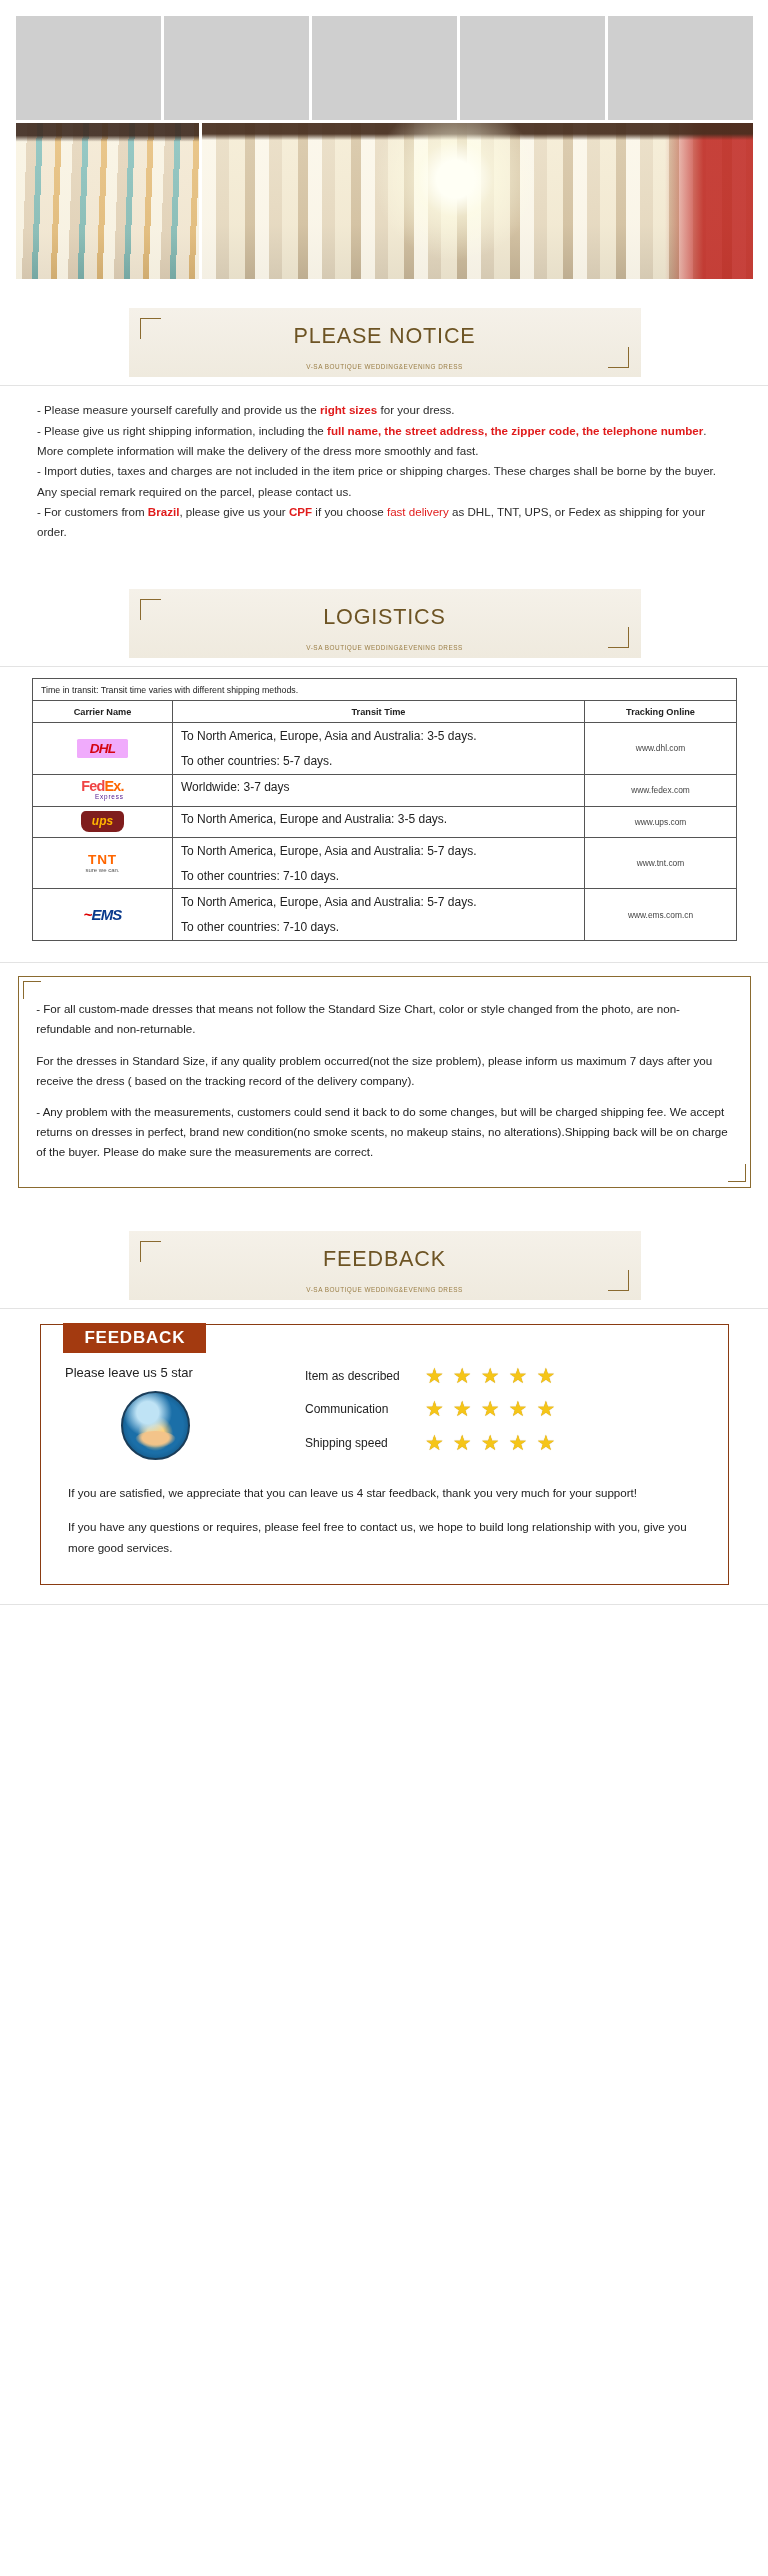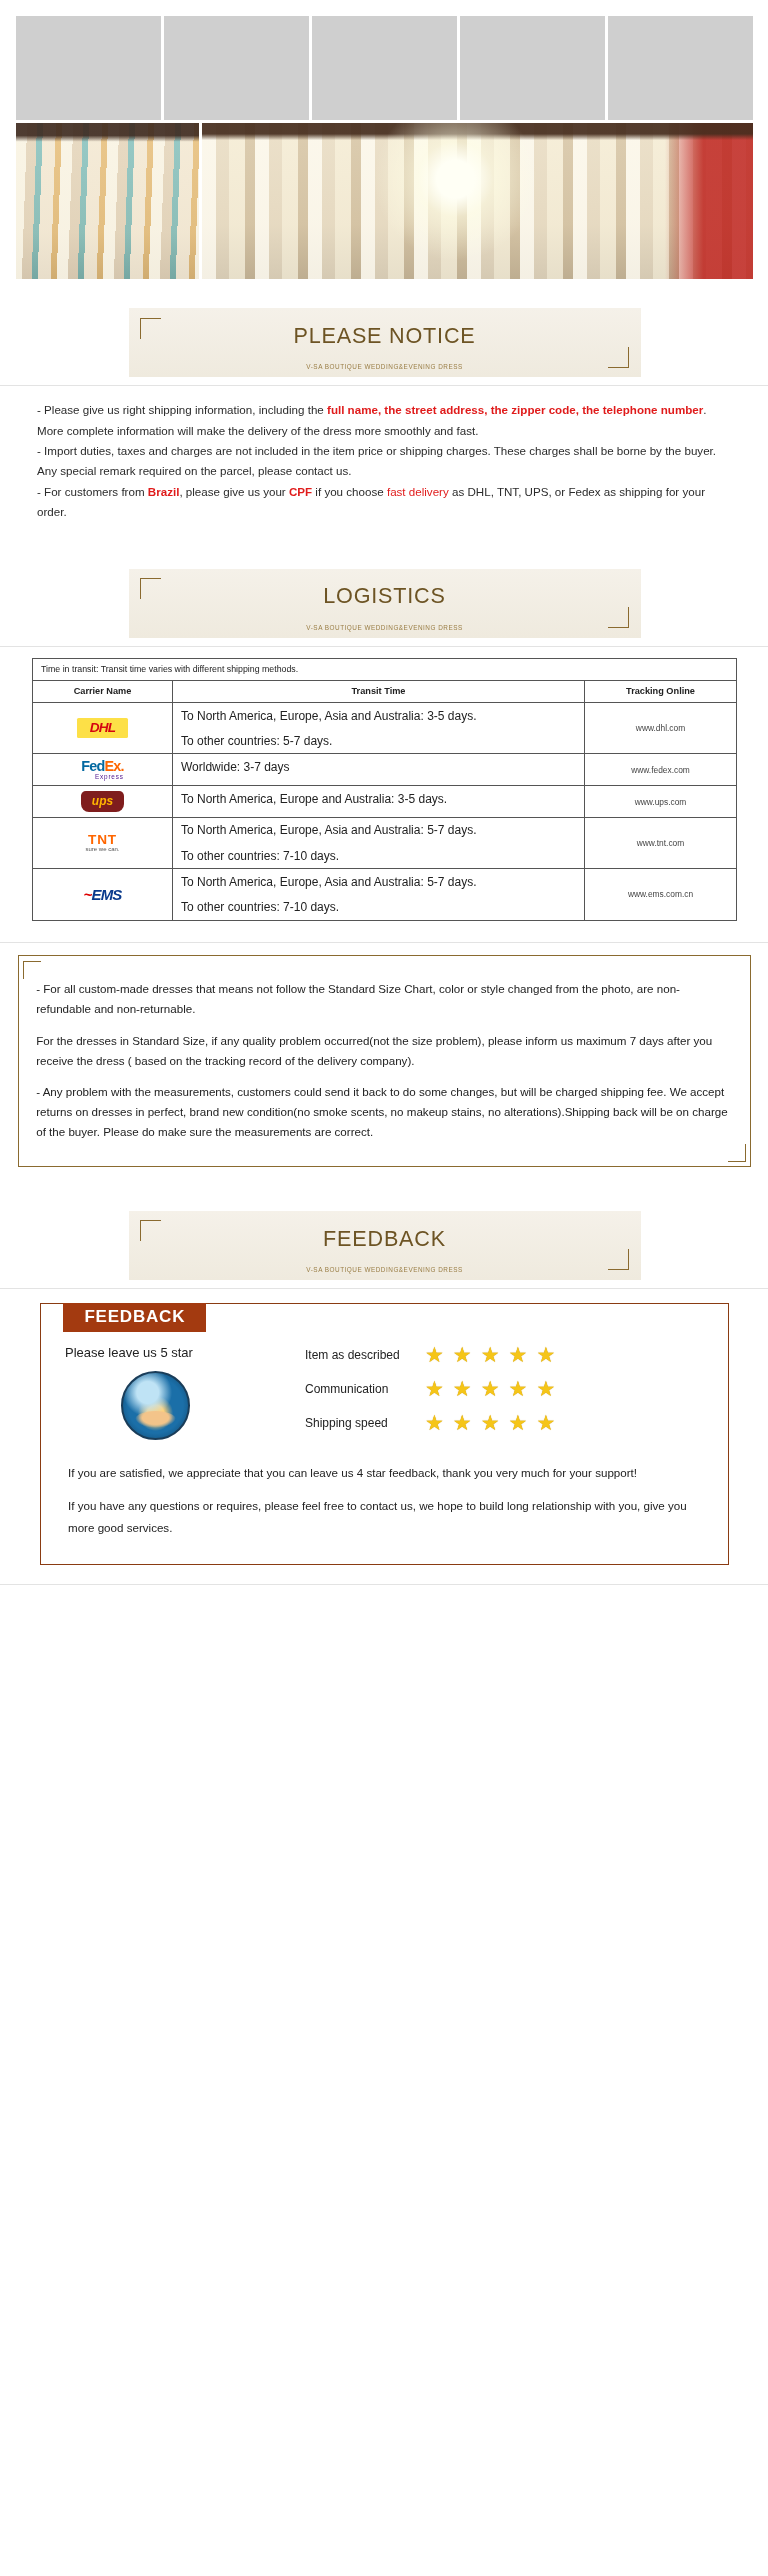--- a/index.html
+++ b/index.html
@@ -127,26 +127,26 @@
   table.logi td.carrier { width:140px; text-align:center; padding:4.8px; vertical-align:middle; }
   table.logi td.transit { padding:0; vertical-align:top; width:auto; }
   table.logi td.track { width:152px; text-align:center; font-size:8.4px; color:#444; vertical-align:middle; }
   .t-line { padding:5.6px 8px; font-size:12px; }
   .t-line + .t-line { border-top:0; }
   .t-sep { border-top:0.8px solid #555; }
 
   
   .logo { display:inline-block; line-height:1; }
   .logo-dhl {
-    background:#fde047; color:#d40511; font-style:italic; font-weight:bold;
+    background:#f0abfc; color:#d40511; font-style:italic; font-weight:bold;
     font-size:13.6px; padding:3.2px 13px; letter-spacing:-0.8px; border-radius:1.6px;
     font-family:"Liberation Sans", sans-serif;
   }
   .logo-fedex { font-size:14.4px; font-weight:bold; letter-spacing:-0.8px; }
-  .logo-fedex .fed { color:#0369a1; }
+  .logo-fedex .fed { color:#ef4444; }
   .logo-fedex .ex { color:#ff6600; }
   .logo-fedex .exp { display:block; font-size:6.4px; color:#4d148c; letter-spacing:0.8px; text-align:right; font-weight:normal; }
   .logo-ups {
     background:#7f1d1d; color:#ffb500; font-weight:bold; font-size:12px;
     padding:4px 11.2px 4.8px 11.2px; border-radius:4.8px 4.8px 8px 8px; font-style:italic;
   }
   .logo-tnt { color:#ff6600; font-weight:bold; font-size:13.6px; letter-spacing:0.8px; }
   .logo-tnt .slog { display:block; color:#555; font-size:6px; font-weight:normal; letter-spacing:0; }
   .logo-ems { color:#0a3a8c; font-weight:bold; font-style:italic; font-size:15px; letter-spacing:-0.8px; }
   .logo-ems .swoosh { color:#d00; }
@@ -208,20 +208,23 @@
       <span class="corner tl"></span>
       <span class="corner br"></span>
       <h2>PLEASE NOTICE</h2>
       <div class="sub">V-SA BOUTIQUE WEDDING&amp;EVENING DRESS</div>
     </div>
   </div>
 
   <div class="rule"></div>
 
   <div class="textblock">
+    <p>
+      <span>- Please measure yourself carefully and provide us the </span><span class="hl-red">right sizes</span><span> for your dress.</span>
+    </p>
     <p>
       <span>- Please give us right shipping information, including the </span><span class="hl-red">full name, the street address, the zipper code, the telephone number</span><span>. More complete information will make the delivery of the dress more smoothly and fast.</span>
     </p>
     <p>- Import duties, taxes and charges are not included in the item price or shipping charges. These charges shall be borne by the buyer. Any special remark required on the parcel, please contact us.</p>
     <p>
       <span>- For customers from </span><span class="hl-red">Brazil</span><span>, please give us your </span><span class="hl-red">CPF</span><span> if you choose </span><span class="hl-red-plain">fast delivery</span><span> as DHL, TNT, UPS, or Fedex as shipping for your order.</span>
     </p>
   </div>
 
   <div class="banner-wrap">

